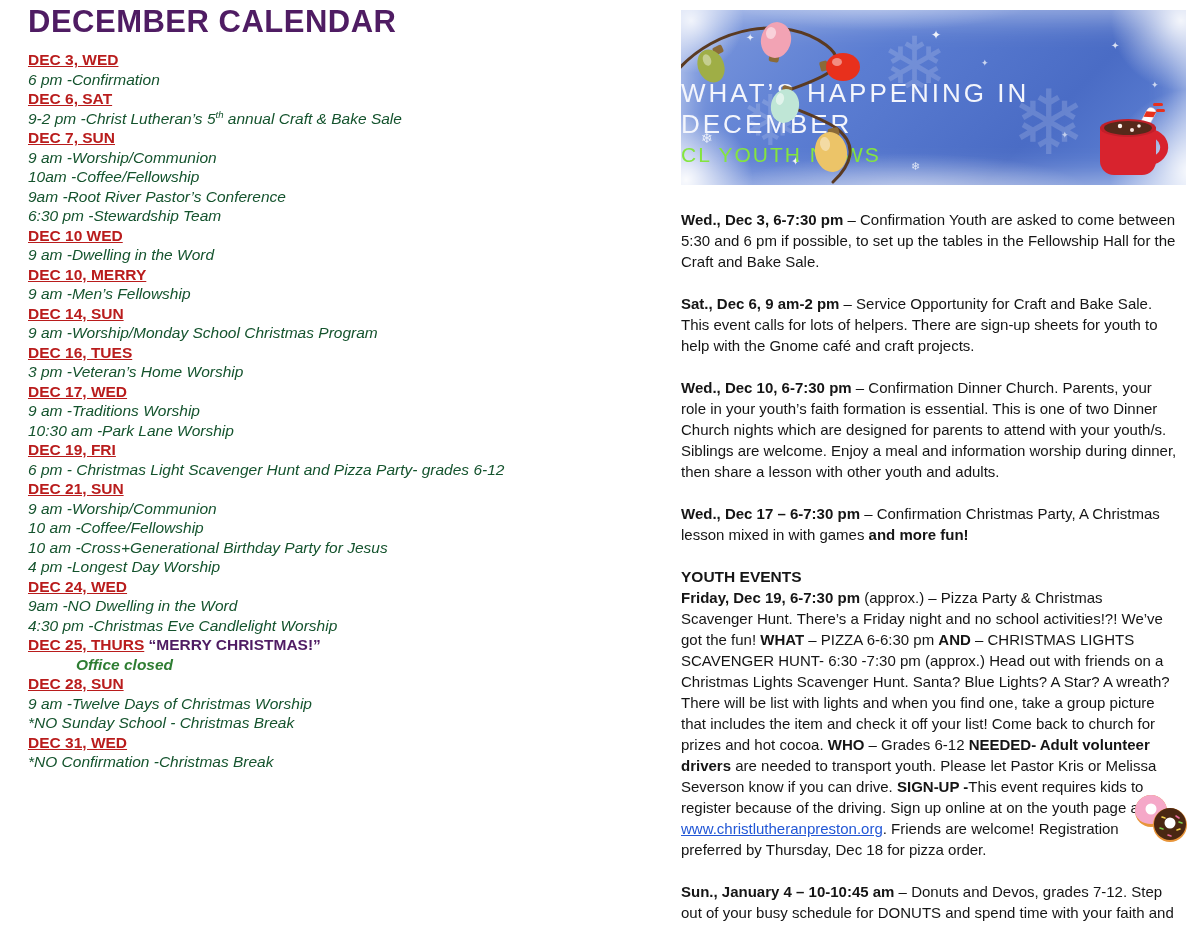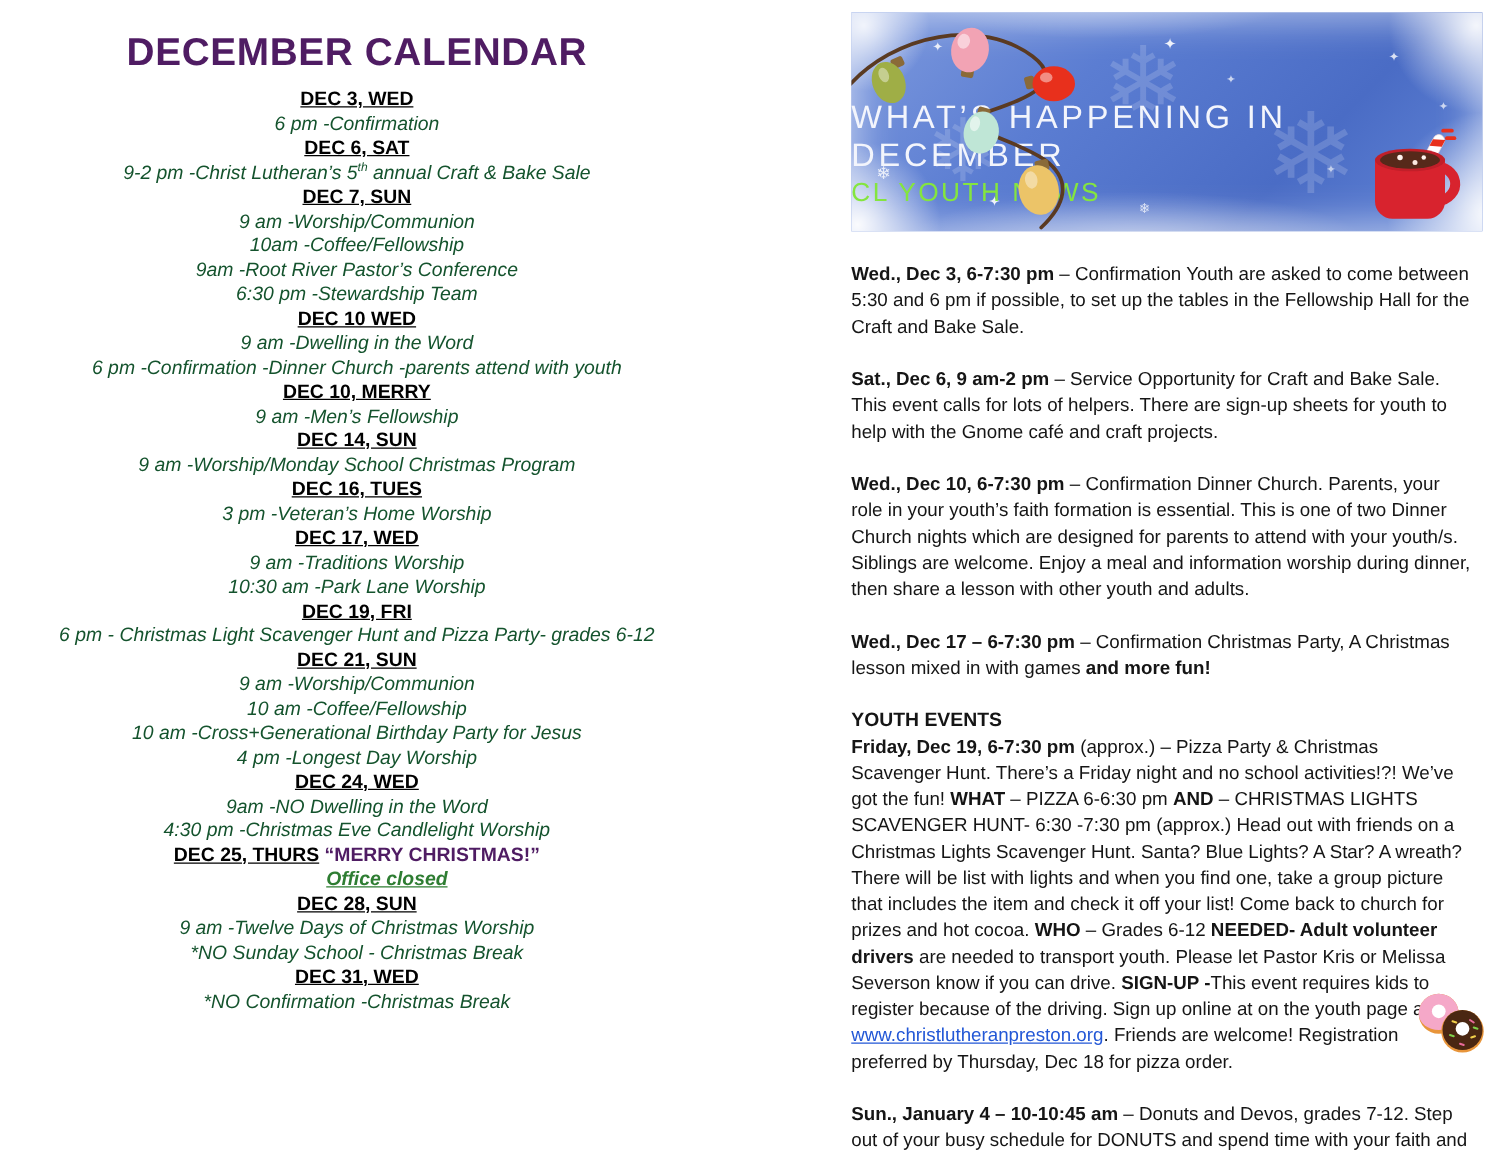--- a/index.html
+++ b/index.html
@@ -1,27 +1,27 @@
 <!DOCTYPE html>
 <html><head>
 <meta charset="utf-8">
 <style>
   * { margin:0; padding:0; box-sizing:border-box; }
   html,body { width:1200px; height:927px; background:#ffffff; overflow:hidden;
     font-family:"Liberation Sans", sans-serif; }
 
   
-  .left-col { position:absolute; left:28px; top:24px; width:515px;text-align:center; }
+  .left-col { position:absolute; left:28px; top:4px; width:515px; }
   .cal-title { font-size:31px; font-weight:bold; color:#4f1c63; letter-spacing:.5px; margin-bottom:10px; }
   .cal-list { font-size:15.5px; line-height:19.5px; }
   .cal-line { }
-  .cal-date { color:#000000; font-weight:bold; text-decoration:underline; }
+  .cal-date { color:#b91c1c; font-weight:bold; text-decoration:underline; }
   .cal-merry { color:#4f1c63; font-weight:bold; }
   .cal-event { color:#14532d;font-style:italic; }
-  .cal-note { color:#2e7d32; font-weight:bold; font-style:italic; padding-left:48px;text-decoration:underline; }
+  .cal-note { color:#2e7d32; font-weight:bold; font-style:italic; padding-left:48px; }
   sup.th { font-size:.62em; vertical-align:super; line-height:0; }
 
   
   .right-col { position:absolute; left:681px; top:10px; width:505px; }
 
   
   .banner { position:relative; width:505px; height:175px; overflow:hidden;
     background:linear-gradient(135deg,#7e9ade 0%,#5b7dd2 35%,#4a6cc5 70%,#6487d8 100%); }
   .frost { position:absolute; inset:0; z-index:1; pointer-events:none;
     background:
@@ -63,21 +63,20 @@
       <div class="cal-line cal-event">6 pm -Confirmation</div>
       <div class="cal-line"><span class="cal-date">DEC 6, SAT</span></div>
       <div class="cal-line cal-event">9-2 pm -Christ Lutheran’s 5<sup class="th">th</sup> annual Craft &amp; Bake Sale</div>
       <div class="cal-line"><span class="cal-date">DEC 7, SUN</span></div>
       <div class="cal-line cal-event">9 am -Worship/Communion</div>
       <div class="cal-line cal-event">10am -Coffee/Fellowship</div>
       <div class="cal-line cal-event">9am -Root River Pastor’s Conference</div>
       <div class="cal-line cal-event">6:30 pm -Stewardship Team</div>
       <div class="cal-line"><span class="cal-date">DEC 10 WED</span></div>
       <div class="cal-line cal-event">9 am -Dwelling in the Word</div>
-      <div class="cal-line cal-event">6 pm -Confirmation -Dinner Church -parents attend with youth</div>
       <div class="cal-line"><span class="cal-date">DEC 10, MERRY</span></div>
       <div class="cal-line cal-event">9 am -Men’s Fellowship</div>
       <div class="cal-line"><span class="cal-date">DEC 14, SUN</span></div>
       <div class="cal-line cal-event">9 am -Worship/Monday School Christmas Program</div>
       <div class="cal-line"><span class="cal-date">DEC 16, TUES</span></div>
       <div class="cal-line cal-event">3 pm -Veteran’s Home Worship</div>
       <div class="cal-line"><span class="cal-date">DEC 17, WED</span></div>
       <div class="cal-line cal-event">9 am -Traditions Worship</div>
       <div class="cal-line cal-event">10:30 am -Park Lane Worship</div>
       <div class="cal-line"><span class="cal-date">DEC 19, FRI</span></div>

